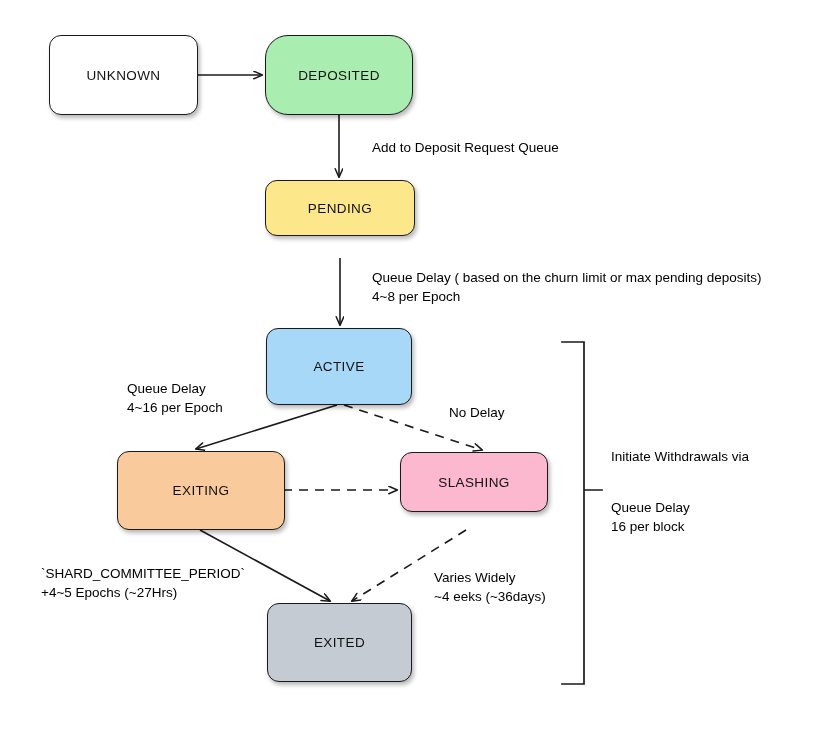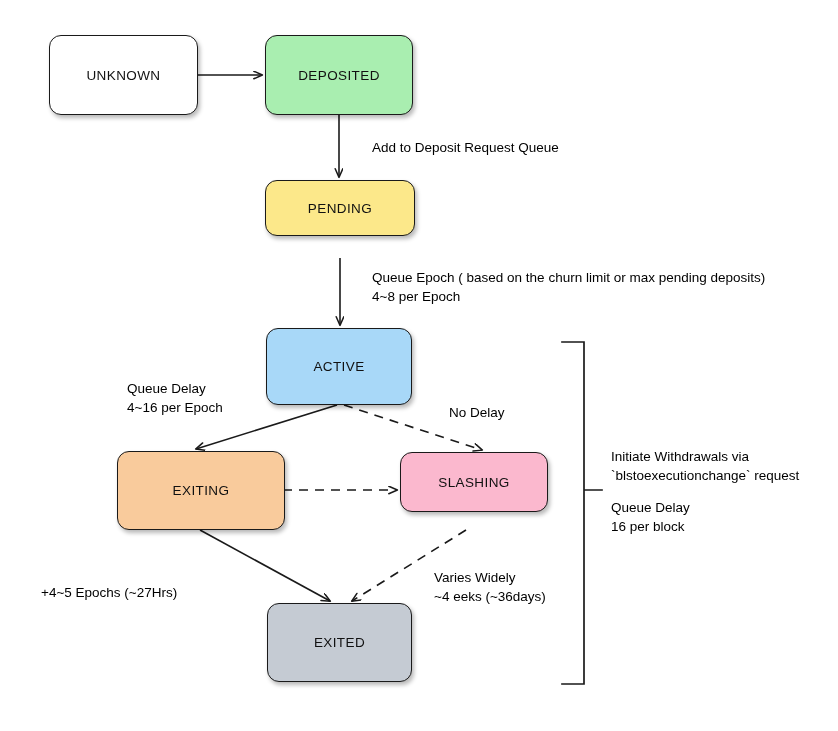--- a/index.html
+++ b/index.html
@@ -85,21 +85,21 @@
 
     <path d="M466,530 L352,601" fill="none" stroke="#1a1a1a" stroke-width="1.6" stroke-dasharray="9,7" marker-end="url(#arrowhead)"></path>
 
     <path d="M562,342 L584,342 L584,684 L562,684 M584,490 L602,490" fill="none" stroke="#1a1a1a" stroke-width="1.7" stroke-linecap="square" stroke-linejoin="miter"></path>
   </svg>
 
   <div class="node" style="left:49px; top:35px; width:149px; height:80px; background:#ffffff;">
     <span class="node-label">UNKNOWN</span>
   </div>
 
-  <div class="node" style="left:265px; top:35px; width:148px; height:80px; background:#a9eeb0;">
+  <div class="node" style="left:265px; top:35px; width:148px; height:80px; background:#a9eeb0;border-radius:23px;">
     <span class="node-label">DEPOSITED</span>
   </div>
 
   <div class="node" style="left:265px; top:180px; width:150px; height:56px; background:#fce88a;">
     <span class="node-label">PENDING</span>
   </div>
 
   <div class="node" style="left:266px; top:328px; width:146px; height:77px; background:#a8d8f8;justify-content:center;">
     <span class="node-label">ACTIVE</span>
   </div>
@@ -111,31 +111,31 @@
   <div class="node" style="left:400px; top:452px; width:148px; height:60px; background:#fbb8ce;">
     <span class="node-label">SLASHING</span>
   </div>
 
   <div class="node" style="left:267px; top:603px; width:145px; height:79px; background:#c5cbd3;">
     <span class="node-label">EXITED</span>
   </div>
 
   <div class="edge-label" style="left:372px; top:139px;">Add to Deposit Request Queue</div>
 
-  <div class="edge-label" style="left:372px; top:269px;">Queue Epoch ( based on the churn limit or max pending deposits)</div>
+  <div class="edge-label" style="left:372px; top:269px;">Queue Delay ( based on the churn limit or max pending deposits)</div>
   <div class="edge-label" style="left:372px; top:288px;">4~8 per Epoch</div>
 
   <div class="edge-label" style="left:127px; top:380px;">Queue Delay</div>
   <div class="edge-label" style="left:127px; top:399px;">4~16 per Epoch</div>
 
   <div class="edge-label" style="left:449px; top:404px;">No Delay</div>
 
+  <div class="edge-label clipped" style="left:41px; top:565px; width:231px;">`SHARD_COMMITTEE_PERIOD`</div>
   <div class="edge-label" style="left:41px; top:584px;">+4~5 Epochs (~27Hrs)</div>
 
   <div class="edge-label" style="left:434px; top:569px;">Varies Widely</div>
   <div class="edge-label" style="left:434px; top:588px;">~4 eeks (~36days)</div>
 
   <div class="edge-label" style="left:611px; top:448px;">Initiate Withdrawals via</div>
-  <div class="edge-label" style="left:611px; top:467px;">`blstoexecutionchange` request</div>
   <div class="edge-label" style="left:611px; top:499px;">Queue Delay</div>
   <div class="edge-label" style="left:611px; top:518px;">16 per block</div>
 
 </div>
 
 </body></html>

